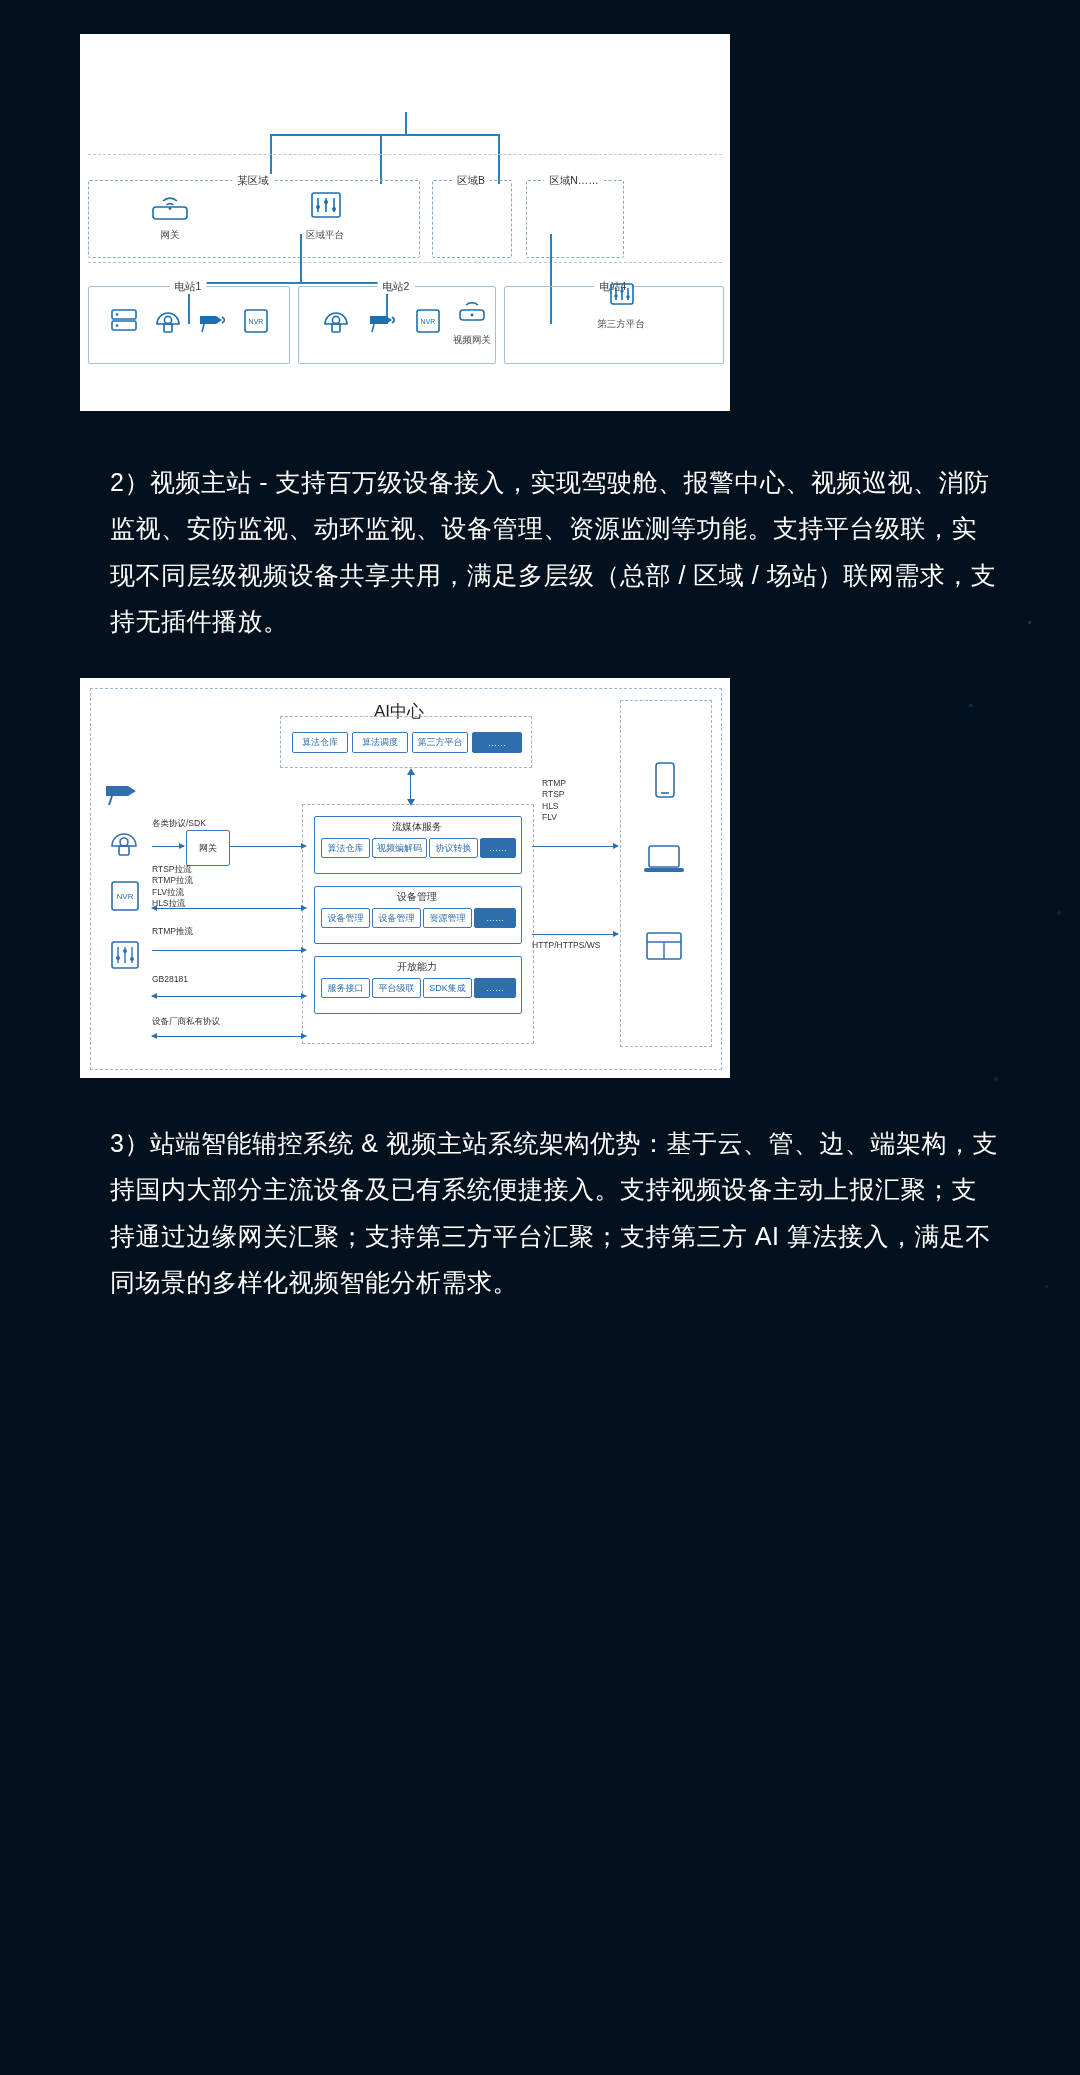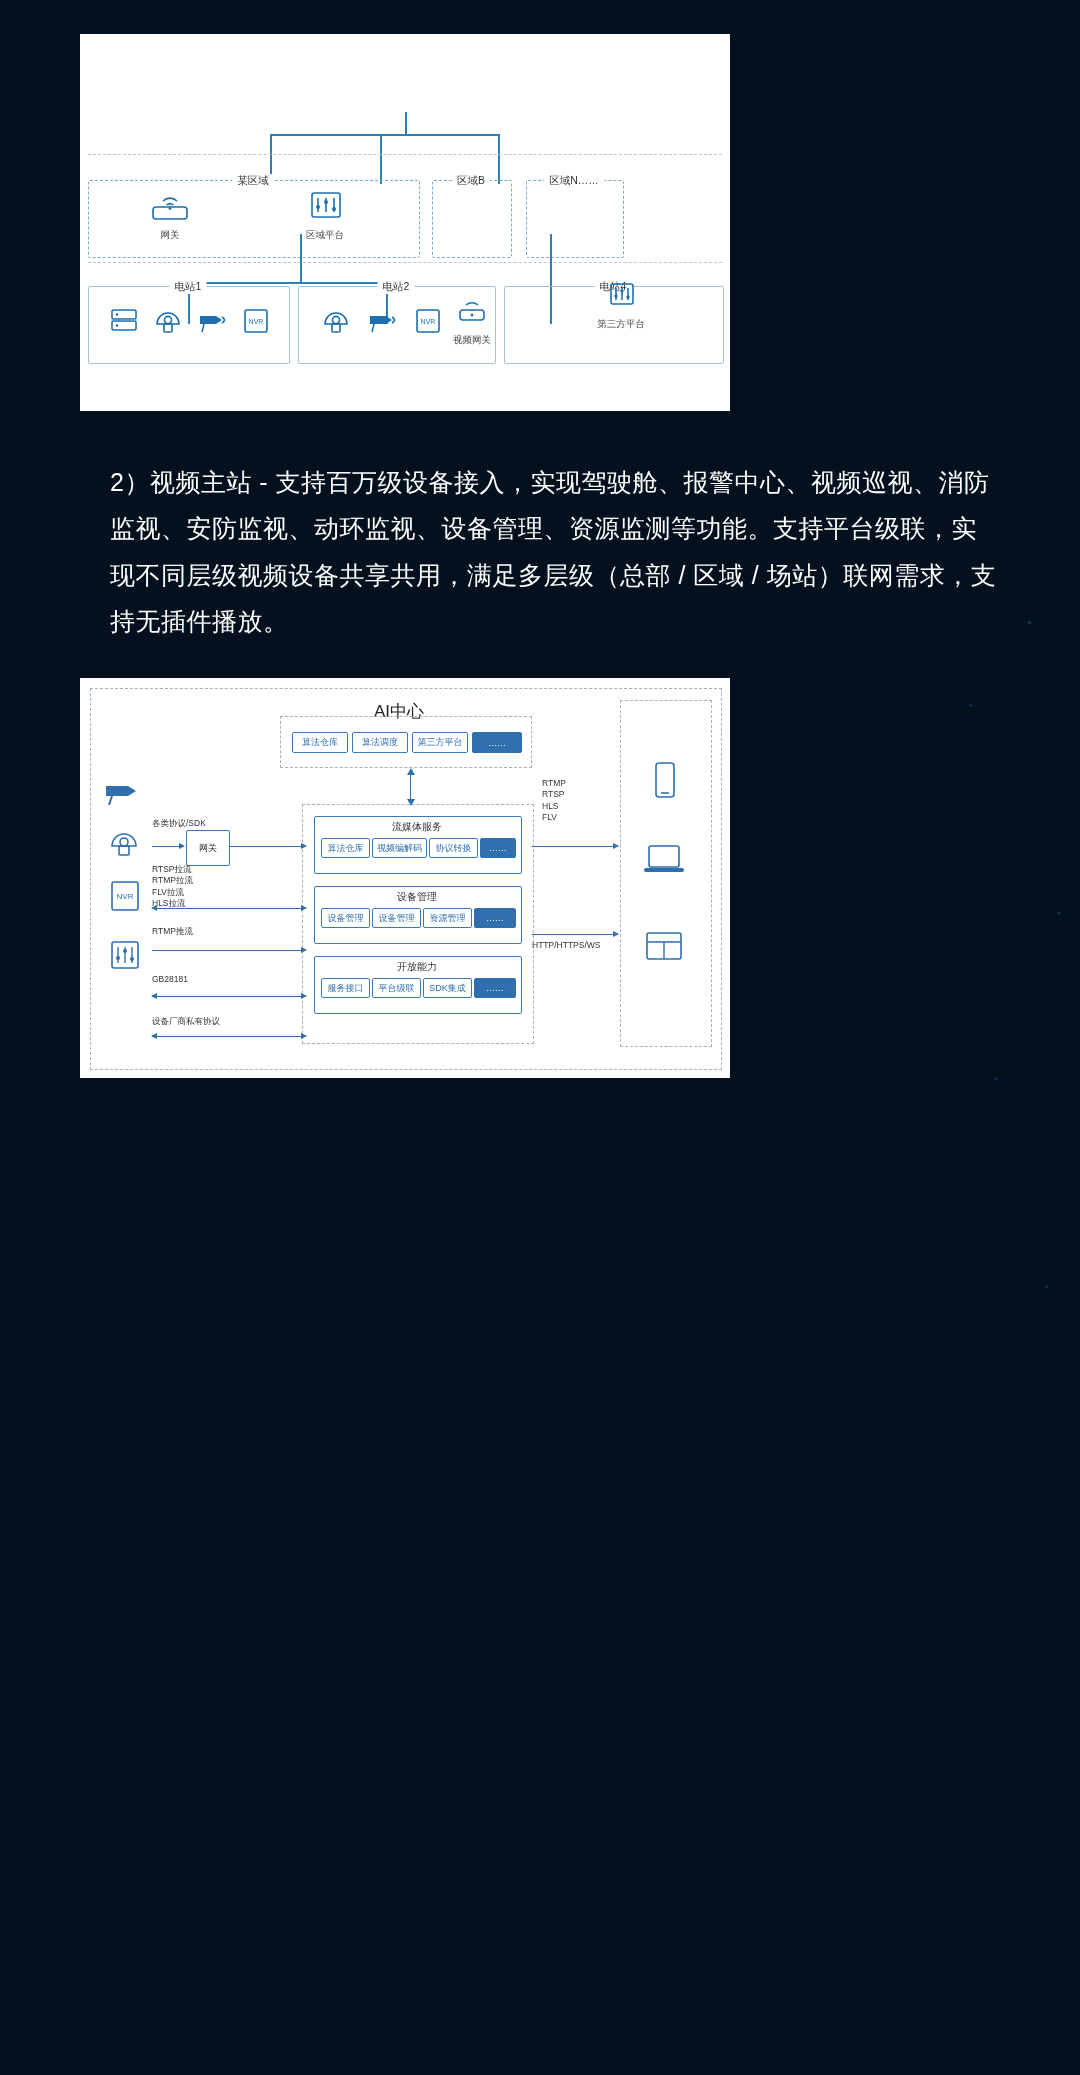--- a/index.html
+++ b/index.html
@@ -346,14 +346,15 @@
         <svg width="56" height="46" viewBox="0 0 56 46">
           <rect x="11" y="7" width="34" height="26" rx="2" stroke="#2f6fae" stroke-width="1.6" fill="none"></rect>
           <line x1="11" y1="16" x2="45" y2="16" stroke="#2f6fae" stroke-width="1.4"></line>
           <line x1="28" y1="16" x2="28" y2="33" stroke="#2f6fae" stroke-width="1.4"></line>
         </svg>
       </div>
 
     </div>
   </div>
 
+  <div class="para" id="p2">3）站端智能辅控系统 &amp; 视频主站系统架构优势：基于云、管、边、端架构，支持国内大部分主流设备及已有系统便捷接入。支持视频设备主动上报汇聚；支持通过边缘网关汇聚；支持第三方平台汇聚；支持第三方 AI 算法接入，满足不同场景的多样化视频智能分析需求。</div>
 
 </div>
 
 </body></html>

